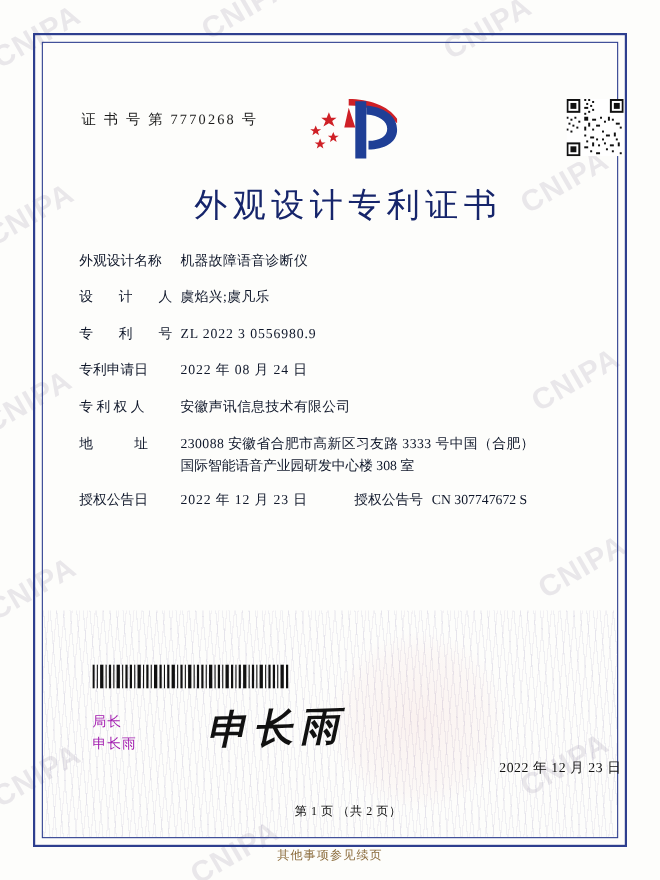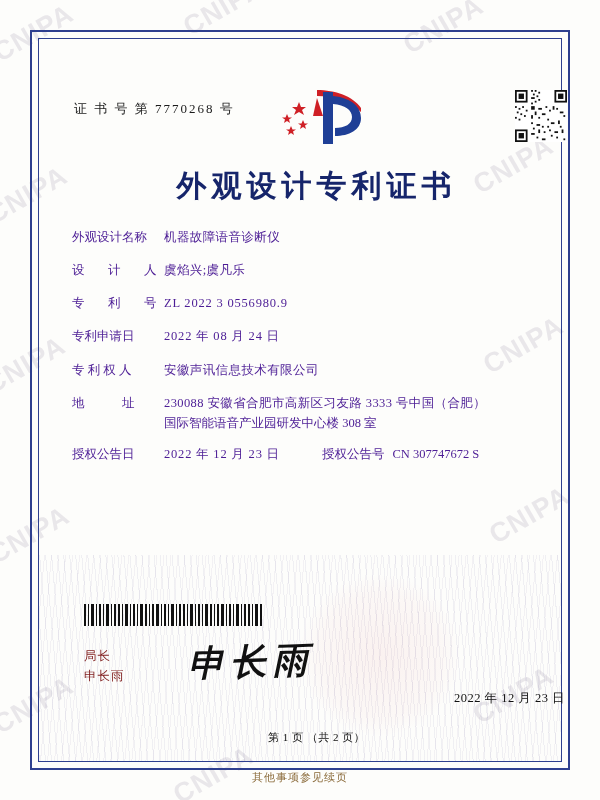--- a/index.html
+++ b/index.html
@@ -67,31 +67,31 @@
     position: absolute;
     left: 50%; top: 48px;
     transform: translateX(-50%);
     width: 120px; height: 62px;
   }
   .title {
     position: absolute;
     left: 0; right: 0; top: 128px;
     text-align: center;
     font-size: 30px;
-    font-weight: 700;
+    font-weight: 400;
     color: #16256b;
     letter-spacing: 5px;
     font-family: "DejaVu Serif", serif;
   }
   .fields {
     position: absolute;
     left: 34px; top: 190px;
     width: 460px;
     font-size: 12.5px;
-    color: #4c1d95;
+    color: #0f172a;
   }
   .row {
     display: flex;
     align-items: flex-start;
     margin-bottom: 15px;
     line-height: 1.45;
   }
   .lbl {
     width: 92px;
     flex: 0 0 92px;
@@ -123,21 +123,21 @@
   .barcode {
     position: absolute;
     left: 46px; top: 566px;
     width: 180px; height: 22px;
   }
   .sig-block {
     position: absolute;
     left: 46px; top: 608px;
     font-size: 12.5px;
     line-height: 1.6;
-    color: #7f1d1d;
+    color: #a21caf;
     letter-spacing: 1px;
   }
   .signature {
     position: absolute;
     left: 150px; top: 600px;
     font-size: 36px;
     color: #111;
     font-family: "DejaVu Serif", serif;
     letter-spacing: 6px;
     transform: rotate(-2deg);

